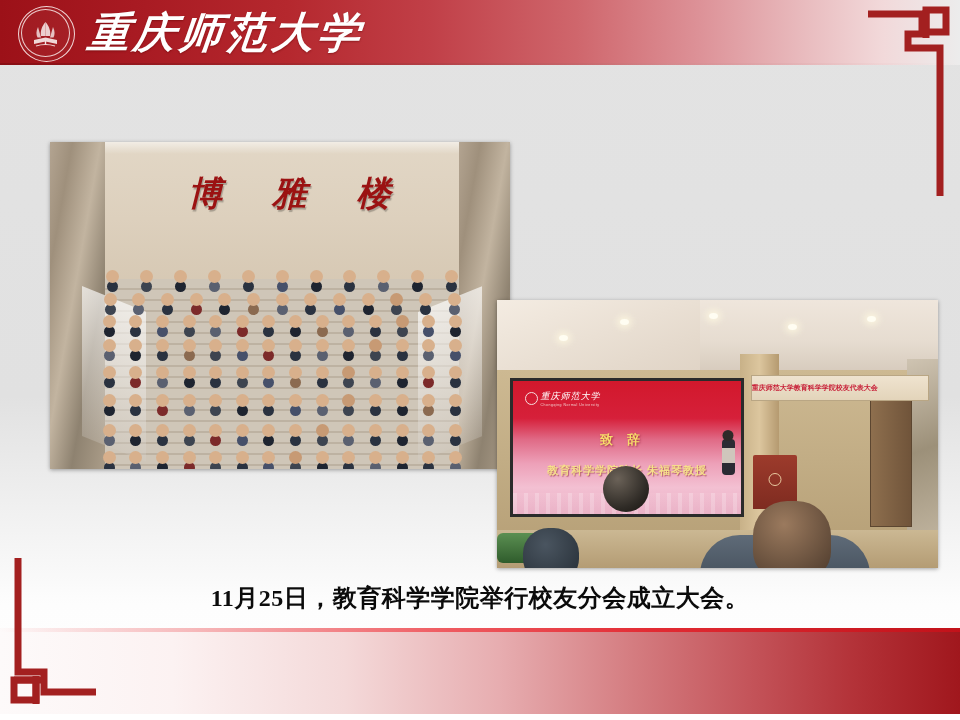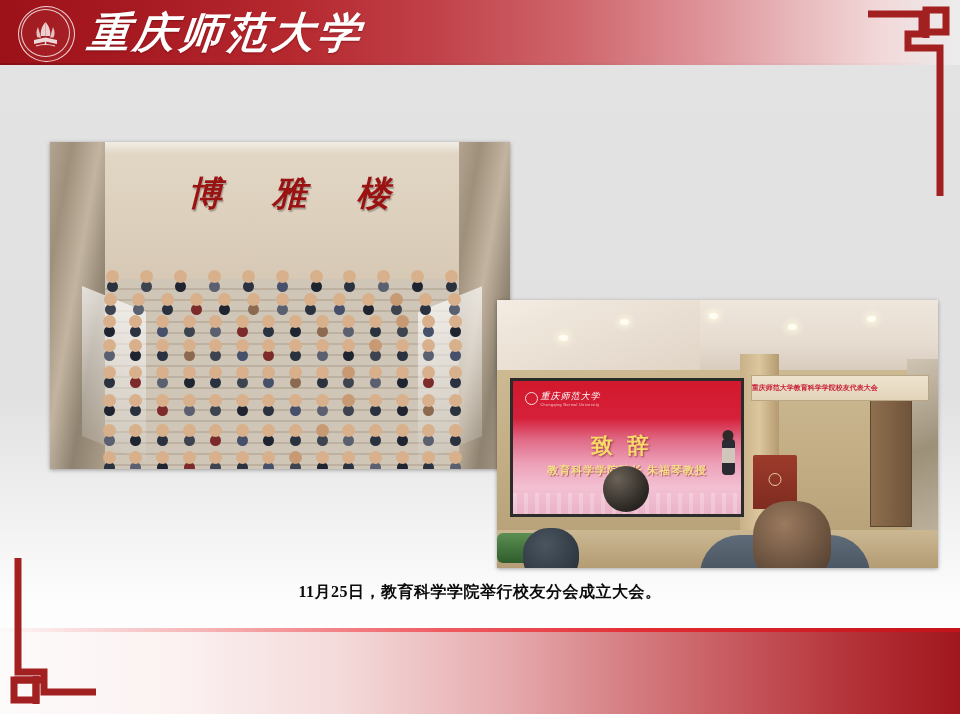--- a/index.html
+++ b/index.html
@@ -88,21 +88,21 @@
   .woodcol{position:absolute;top:20%;height:80%;
     background:linear-gradient(90deg,#c8b188,#dcc69e,#b59a70);}
   .led{position:absolute;left:3%;top:29%;width:53%;height:52%;
     background:linear-gradient(180deg,#d2182c 0%,#d6203a 28%,#e06a86 44%,#eda0b8 62%,#f3c0d2 80%,#e9aec4 100%);
     border:3px solid #2b2b2b;box-sizing:border-box;overflow:hidden;}
   .led-logo{position:absolute;left:5%;top:7%;display:flex;align-items:center;gap:3px;}
   .led-logo .ring{width:11px;height:11px;border-radius:50%;border:1.5px solid #f6dede;}
   .led-logo .t1{font-family:"Liberation Serif",serif;font-size:9px;color:#fff;font-style:italic;letter-spacing:1px;}
   .led-logo .t2{font-size:3.5px;color:#f3cfcf;letter-spacing:.5px;}
   .led-title{position:absolute;left:0;right:0;top:38%;text-align:center;
-    font-family:"Liberation Serif",serif;font-size:22px;font-weight:700;color:#f7dc6a;
+    font-family:"Liberation Serif",serif;font-size:13px;font-weight:700;color:#f7dc6a;
     letter-spacing:14px;text-shadow:1px 1px 2px rgba(120,0,30,.6);}
   .led-sub{position:absolute;left:0;right:0;top:62%;text-align:center;
     font-family:"Liberation Serif",serif;font-size:11px;font-weight:700;color:#f6e08a;
     letter-spacing:1px;text-shadow:1px 1px 1px rgba(120,0,30,.5);}
   .led-skyline{position:absolute;left:0;right:0;bottom:0;height:16%;
     background:repeating-linear-gradient(90deg,rgba(255,255,255,.25) 0 4px,rgba(255,255,255,.05) 4px 11px);}
   .banner{position:absolute;right:2%;top:28%;width:40%;height:9%;
     background:linear-gradient(180deg,#efe3cf,#e3d4ba);border:1px solid #b9a684;
     display:flex;align-items:center;overflow:hidden;}
   .banner span{font-size:7px;color:#c8233a;font-weight:700;white-space:nowrap;
@@ -127,21 +127,21 @@
     background:radial-gradient(circle at 40% 30%,#4a5560,#232b33);}
   .plant{position:absolute;left:0;bottom:2%;width:42px;height:30px;border-radius:6px;
     background:linear-gradient(180deg,#5b8f52,#2f5c2c);}
   .doorL{position:absolute;right:6%;top:32%;width:9%;height:52%;
     background:linear-gradient(90deg,#8e6f4e,#70543a);border:1px solid #5c4630;}
   .marble{position:absolute;right:0;top:22%;width:7%;height:68%;
     background:linear-gradient(160deg,#cfc4b2,#9c9079,#c0b49f);}
 
   
   .caption{position:absolute;left:0;top:582px;width:960px;text-align:center;}
-  .caption span{font-family:"Liberation Serif",serif;font-size:16px;font-weight:700;color:#0b0b0b;
+  .caption span{font-family:"Liberation Serif",serif;font-size:24px;font-weight:700;color:#0b0b0b;
     letter-spacing:.5px;}
 
   
   .footer{position:absolute;left:0;bottom:0;width:960px;height:92px;
     background:linear-gradient(90deg,#fdfafa 0%,#fcf2f2 18%,#f4d9d9 36%,#e7adb0 52%,#d47c80 66%,#c4545a 78%,#b33238 89%,#a0171d 100%);}
   .footer:before{content:"";position:absolute;left:0;top:0;width:960px;height:4px;
     background:linear-gradient(90deg,rgba(255,255,255,0) 0%,#f6b9bb 20%,#ef5c62 46%,#e22b33 68%,#c2121a 100%);}
   .footer:after{content:"";position:absolute;left:0;bottom:0;width:960px;height:6px;background:#ffffff;}
 </style>
 </head>

